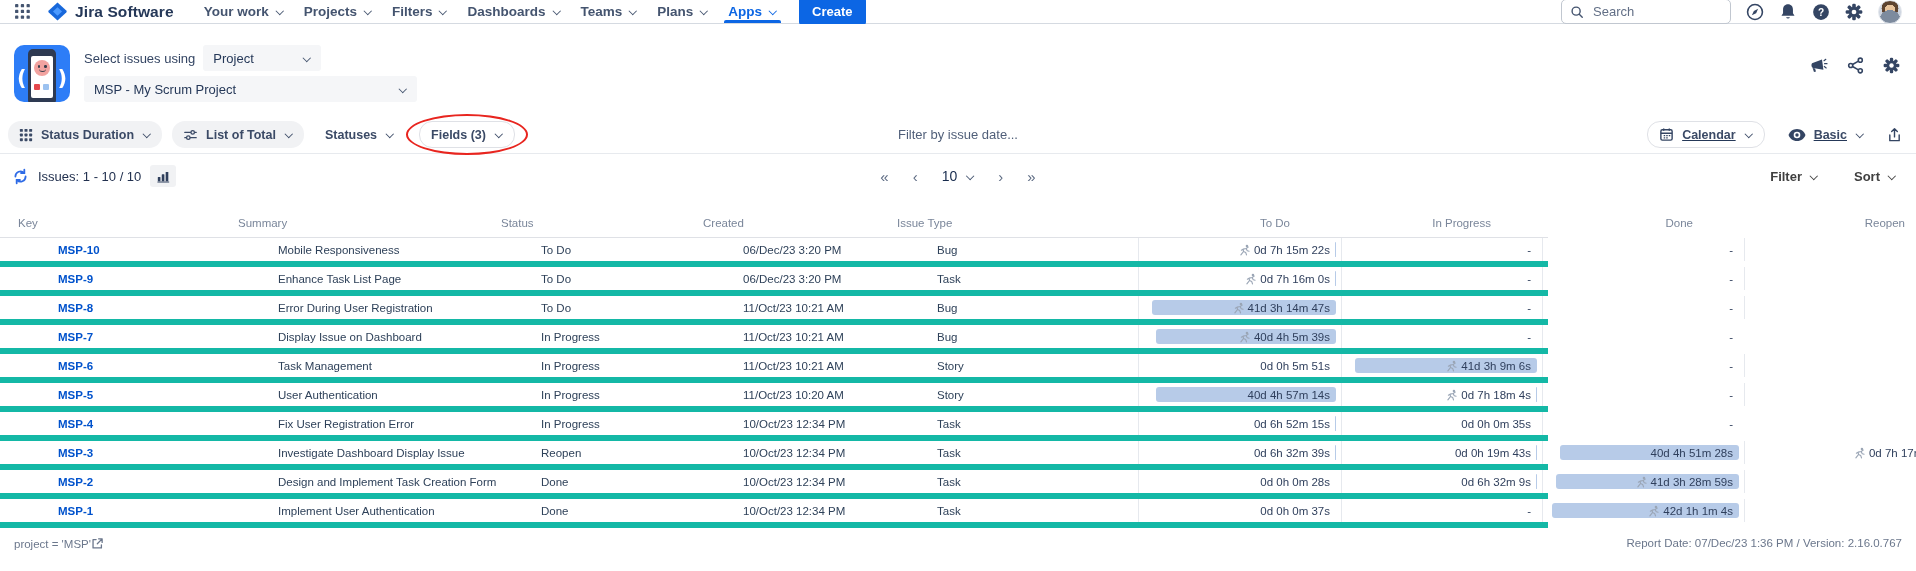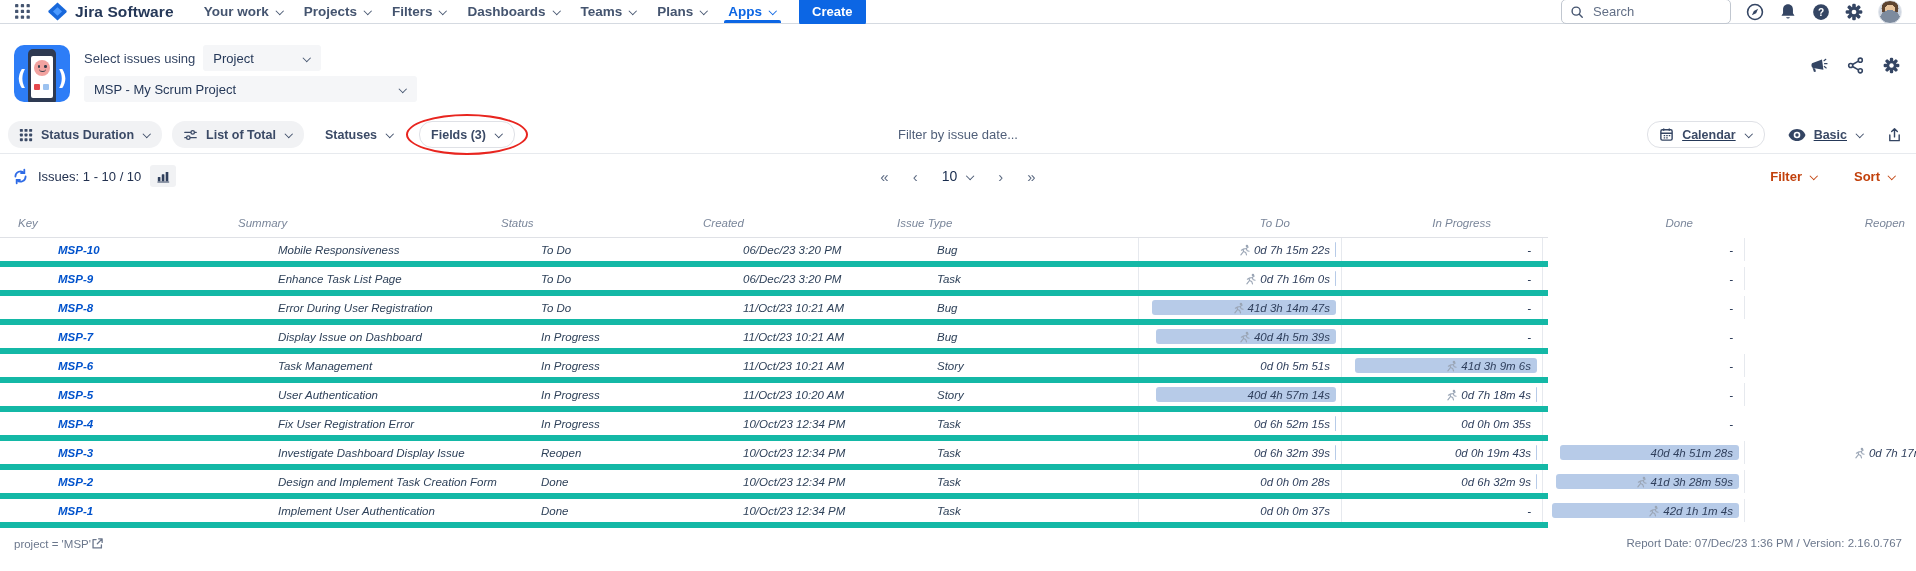--- a/index.html
+++ b/index.html
@@ -75,24 +75,24 @@
 
   
   .pagebar { position:relative; display:flex; align-items:center; height:44px; padding:0 12px; gap:9px; }
   .issues-label { font-size:13px; color:#22314F; }
   .chart-pill { display:flex; align-items:center; justify-content:center; width:26px; height:22px; background:#F1F2F4; border-radius:3px; cursor:pointer; }
   .pager { position:absolute; left:50%; transform:translateX(-50%); display:flex; align-items:center; gap:24px; font-size:14px; color:#5E6C84; }
   .pager .pg-nav { cursor:pointer; font-size:15px; }
   .page-size { display:flex; align-items:center; gap:8px; color:#172B4D; cursor:pointer; }
   .page-size .chev { color:#44546F; }
   .pagebar-right { margin-left:auto; display:flex; gap:36px; padding-right:8px; }
-  .sort-ctl { display:flex; align-items:center; gap:7px; font-size:13px; font-weight:600; color:#c2410c; cursor:pointer; }
+  .sort-ctl { display:flex; align-items:center; gap:7px; font-size:13px; font-weight:600; color:#404040; cursor:pointer; }
 
   
-  .tbl { width:1548px;font-style:italic; }
+  .tbl { width:1548px; }
   .tbl-header, .tbl-row { display:grid; grid-template-columns:238px 263px 202px 194px 201px 203px 201px 202px 212px; }
   .tbl-header { height:40px; align-items:center; padding-top:10px; border-bottom:1px solid #DFE1E6; }
   .hcell { font-size:11.5px; color:#7A869A; }
   .hcell.first { padding-left:18px; }
   .hcell.right { text-align:right; padding-right:11px; }
   .tbl-row { height:29px; align-items:center; border-bottom:6px solid #14b8a6; font-size:11.5px; color:#2E4159;padding-left:40px; }
   .cell { overflow:hidden; white-space:nowrap; text-overflow:ellipsis; }
   .cell-key { padding-left:18px; color:#0052CC; font-weight:700; cursor:pointer; }
   .dur-cell { position:relative; height:100%; display:flex; align-items:center; justify-content:flex-end; padding-right:11px; border-left:1px solid #E6E9EE; }
   .dur-bar { position:absolute; right:5px; top:4px; bottom:4px; background:#B7CBE8; border-radius:3px; min-width:1.5px; }

